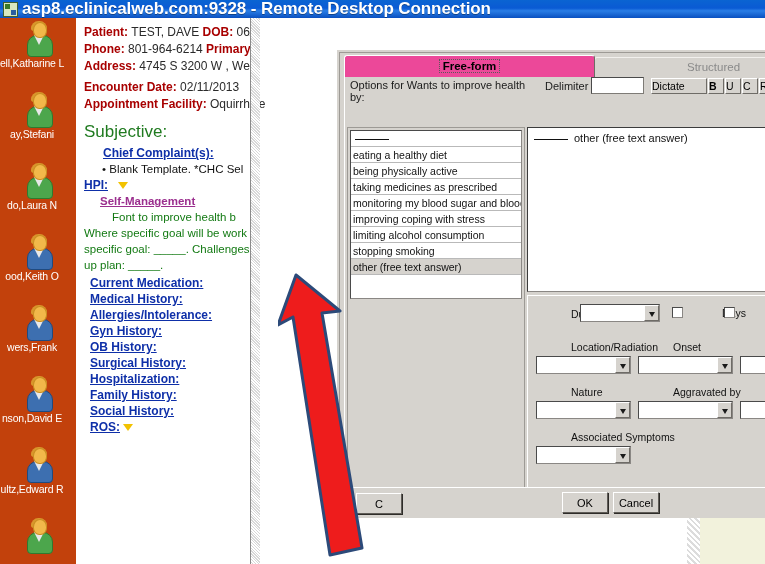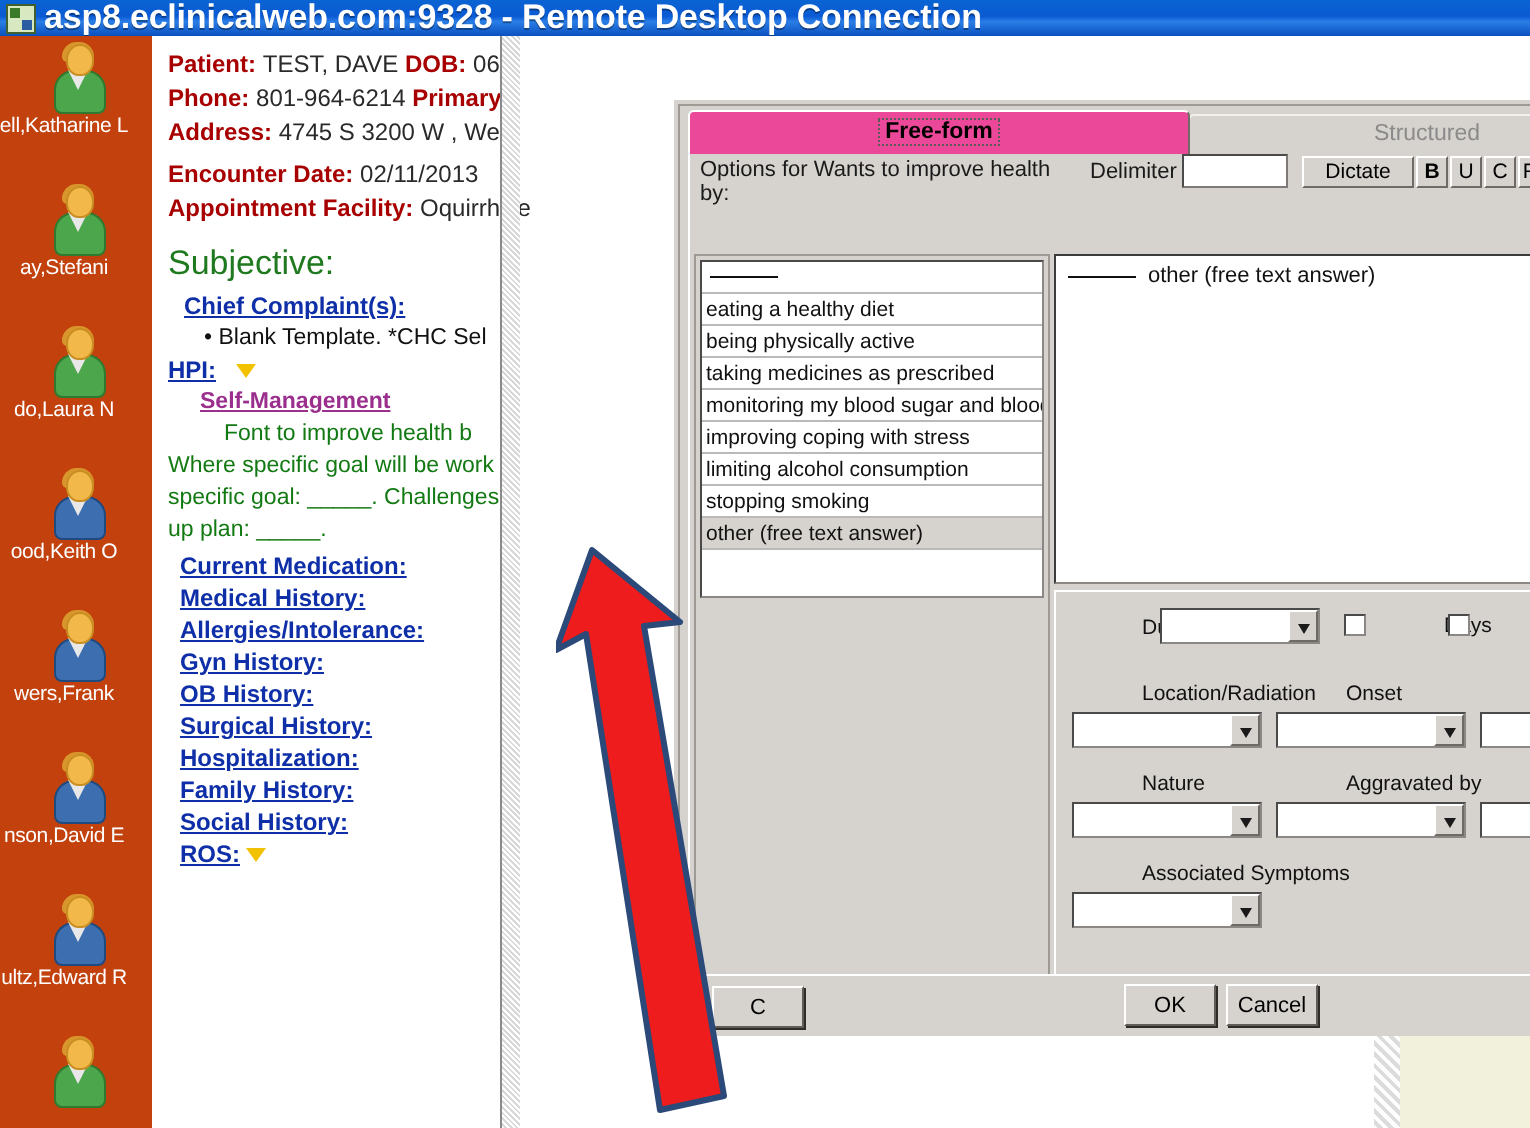--- a/index.html
+++ b/index.html
@@ -81,21 +81,21 @@
   .hdr-lbl{color:#a80000;font-weight:bold;}
   .hdr-val{color:#2a2a2a;font-weight:normal;}
 
   .sec-title{
     color:#1f7a1f;font-size:17px;font-weight:normal;margin:9px 0 3px 0;white-space:nowrap;
   }
   .lnk{
     color:#0e2fa8;font-weight:bold;text-decoration:underline;font-size:12px;
     display:block;line-height:16px;white-space:nowrap;
   }
-  .lnk.indent{margin-left:8px;}
+  .lnk.indent{margin-left:19px;}
   .bullet{
     font-size:11.5px;color:#111;margin-left:18px;line-height:16px;white-space:nowrap;
   }
   .lnk-pink{
     color:#9b2f8e;font-weight:bold;text-decoration:underline;font-size:11.5px;
     margin-left:16px;display:block;line-height:16px;white-space:nowrap;
   }
   .green-txt{
     color:#137a13;font-size:11.5px;line-height:16px;white-space:nowrap;
   }
@@ -162,21 +162,21 @@
   .opts-label{
     position:absolute;left:5px;top:4px;width:190px;font-size:11px;color:#1a1a1a;line-height:12px;
   }
   .delim-label{position:absolute;left:200px;top:5px;font-size:11px;color:#1a1a1a;}
   .delim-input{
     position:absolute;left:246px;top:2px;width:53px;height:17px;background:#ffffff;
     border:1px solid #7e7b76;border-top-color:#4a4a4a;border-left-color:#4a4a4a;
     font-size:11px;padding:0 2px;box-sizing:border-box;font-family:"Liberation Sans",sans-serif;
   }
   .tbtn{
-    position:absolute;top:3px;height:16px;line-height:15px;text-align:center;
+    position:absolute;top:3px;height:16px;line-height:15px;
     background:#d6d3ce;border:1px solid #ffffff;border-right-color:#6e6b66;border-bottom-color:#6e6b66;
     font-size:10.5px;color:#000;box-sizing:border-box;white-space:nowrap;
   }
 
   
   .listbox{
     position:absolute;left:5px;top:56px;width:170px;height:167px;background:#ffffff;
     border:1px solid #8a8784;border-top-color:#4a4a4a;border-left-color:#4a4a4a;
     overflow:hidden;
   }

